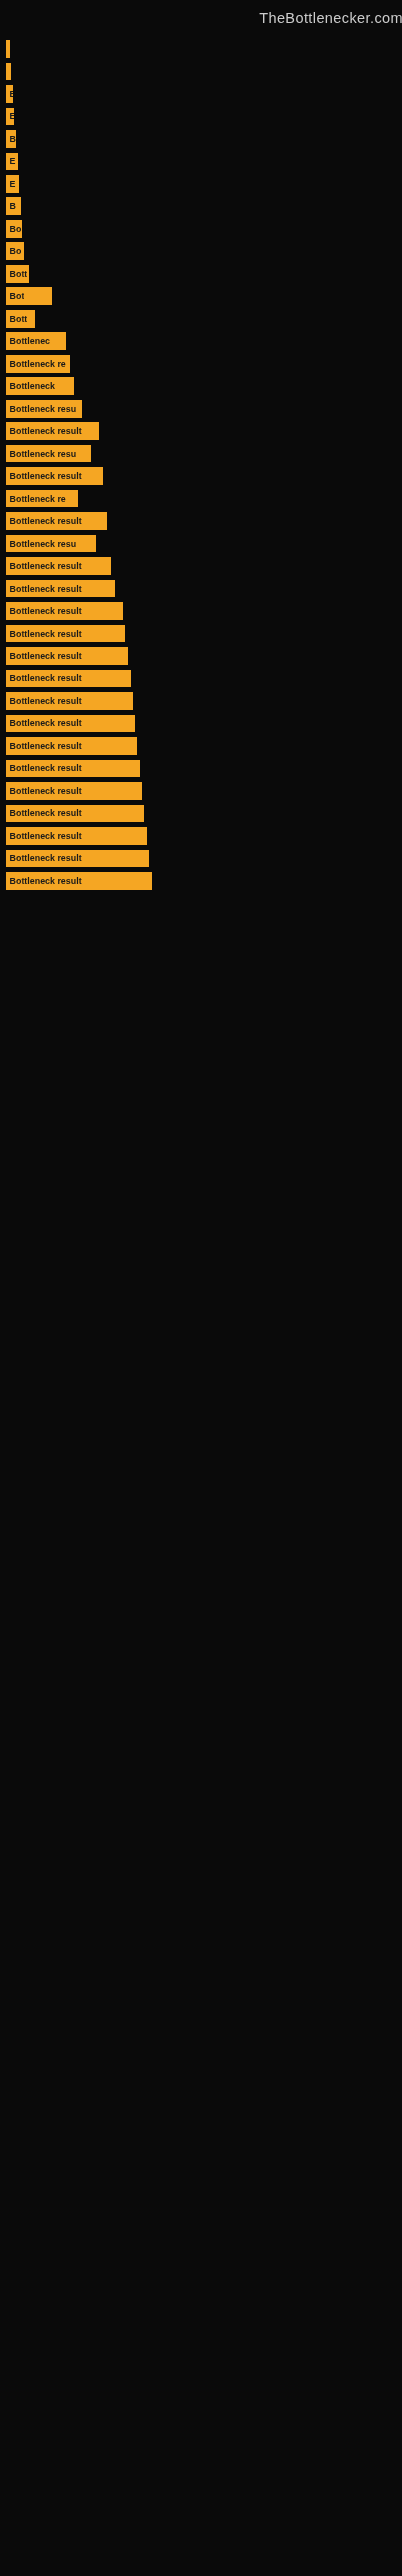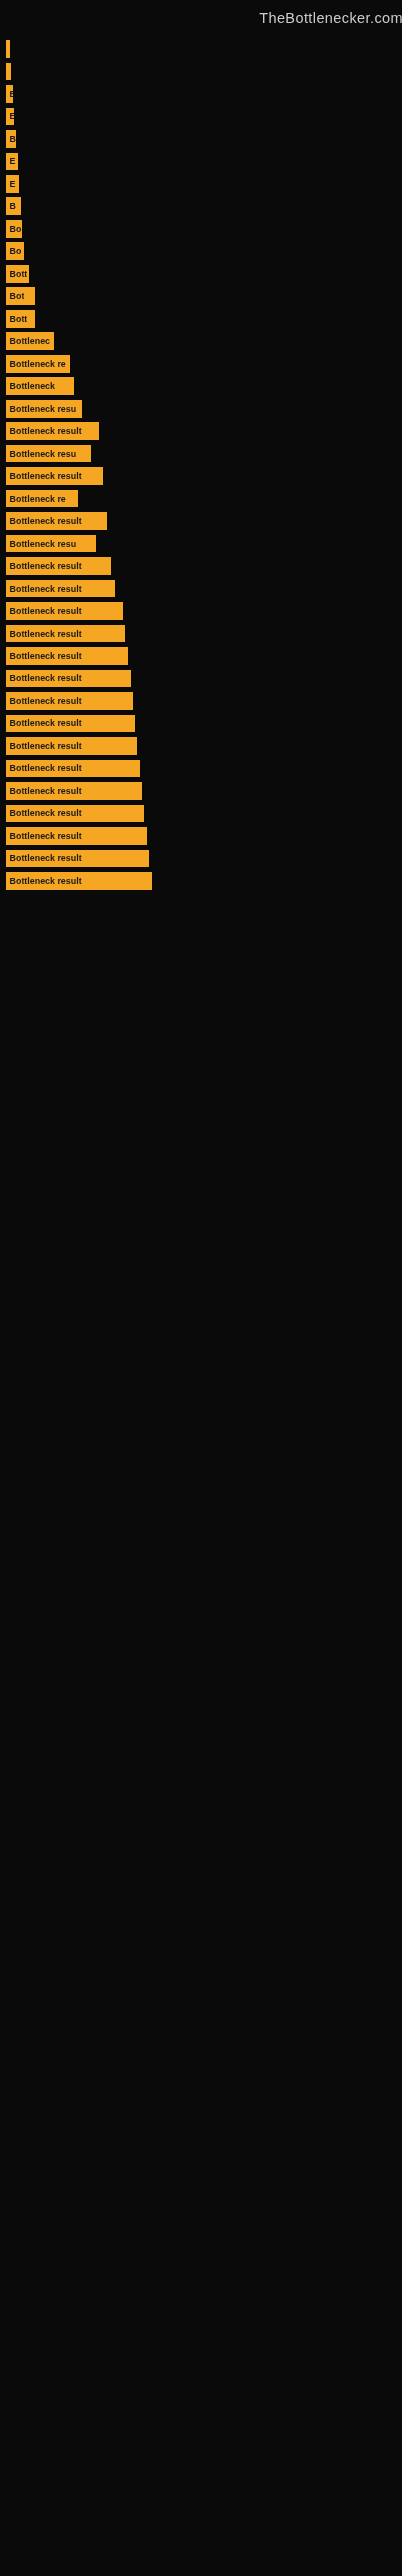--- a/index.html
+++ b/index.html
@@ -107,31 +107,31 @@
       <div class="bar" style="width: 17.7px;">
         <span class="bar-label">Bo</span>
       </div>
     </div>
     <div class="bar-row">
       <div class="bar" style="width: 22.5px;">
         <span class="bar-label">Bott</span>
       </div>
     </div>
     <div class="bar-row">
-      <div class="bar" style="width: 29px;">
+      <div class="bar" style="width: 46px;">
         <span class="bar-label">Bot</span>
       </div>
     </div>
     <div class="bar-row">
       <div class="bar" style="width: 29px;">
         <span class="bar-label">Bott</span>
       </div>
     </div>
     <div class="bar-row">
-      <div class="bar" style="width: 48px;">
+      <div class="bar" style="width: 60px;">
         <span class="bar-label">Bottlenec</span>
       </div>
     </div>
     <div class="bar-row">
       <div class="bar" style="width: 64px;">
         <span class="bar-label">Bottleneck re</span>
       </div>
     </div>
     <div class="bar-row">
       <div class="bar" style="width: 68px;">

